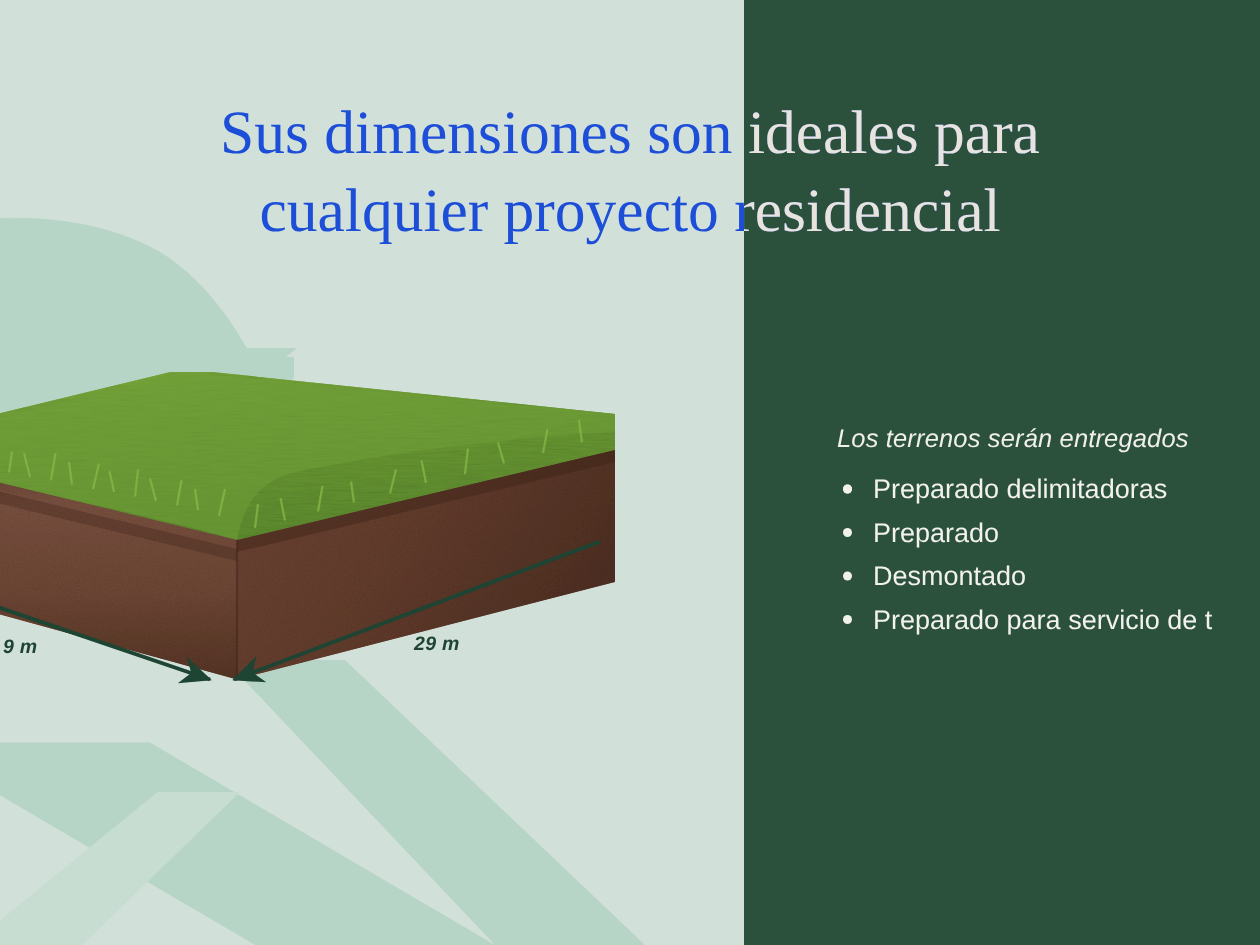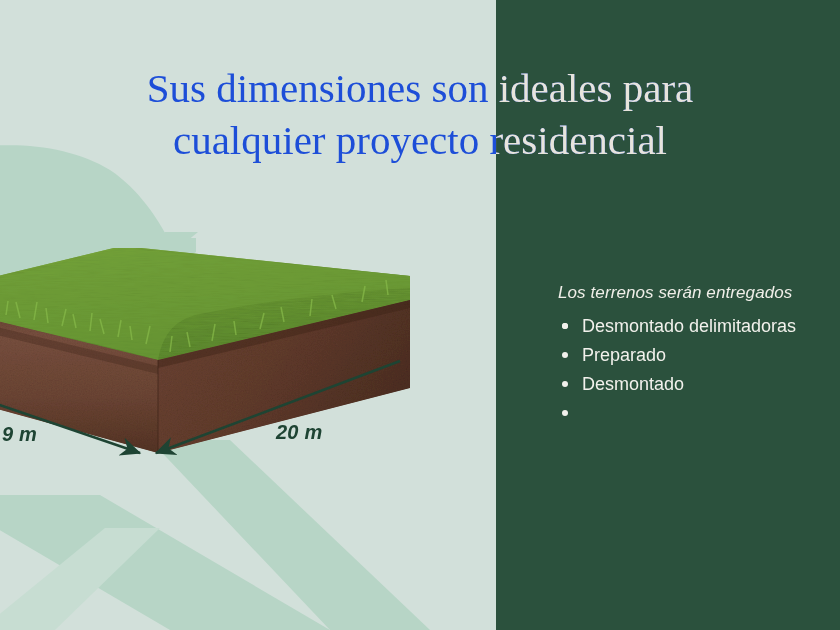--- a/index.html
+++ b/index.html
@@ -55,21 +55,21 @@
     position: absolute;
     left: 0; top: 0;
     width: 496px; height: 630px;
     pointer-events: none;
   }
   .dim-label {
     position: absolute;
     font-family: "Liberation Sans", sans-serif;
     font-weight: bold;
     font-style: italic;
-    font-size: 20px;
+    font-size: 13px;
     color: #1e4433;
     letter-spacing: .2px;
     white-space: nowrap;
   }
   #dim-label-width  { left: 2px;   top: 423px; }
   #dim-label-length { left: 276px; top: 421px; }
 
   
   .title-wrap {
     position: absolute;
@@ -274,48 +274,49 @@
         </marker>
       </defs>
 
       <line x1="-30" y1="395" x2="140" y2="453" stroke="#1e4433" stroke-width="2.6" marker-end="url(#arrowEnd)"></line>
 
       <line x1="400" y1="361" x2="156" y2="453" stroke="#1e4433" stroke-width="2.6" marker-end="url(#arrowEnd)"></line>
     </svg>
 
     <div class="dim-label" id="dim-label-width">9 m</div>
 
-    <div class="dim-label" id="dim-label-length">20 m</div>
+    <div class="dim-label" id="dim-label-length">29 m</div>
   </div>
 
   <div class="title-wrap">
     <div class="title-layer title-dark">Sus dimensiones son ideales para
 cualquier proyecto residencial</div>
     <div class="title-layer title-light">Sus dimensiones son ideales para
 cualquier proyecto residencial</div>
   </div>
 
   <div class="right-content">
     <div class="intro-line">Los terrenos serán entregados</div>
 
     <ul class="feature-list">
       <li>
         <span class="bullet-dot"></span>
       </li>
       <li>
         <span class="bullet-dot"></span>
-        <span>Desmontado delimitadoras</span>
+        <span>Preparado delimitadoras</span>
       </li>
       <li>
         <span class="bullet-dot"></span>
         <span>Preparado</span>
       </li>
       <li>
         <span class="bullet-dot"></span>
         <span>Desmontado</span>
       </li>
       <li>
         <span class="bullet-dot"></span>
+        <span>Preparado para servicio de t</span>
       </li>
     </ul>
   </div>
 
 </div>
 
 </body></html>

